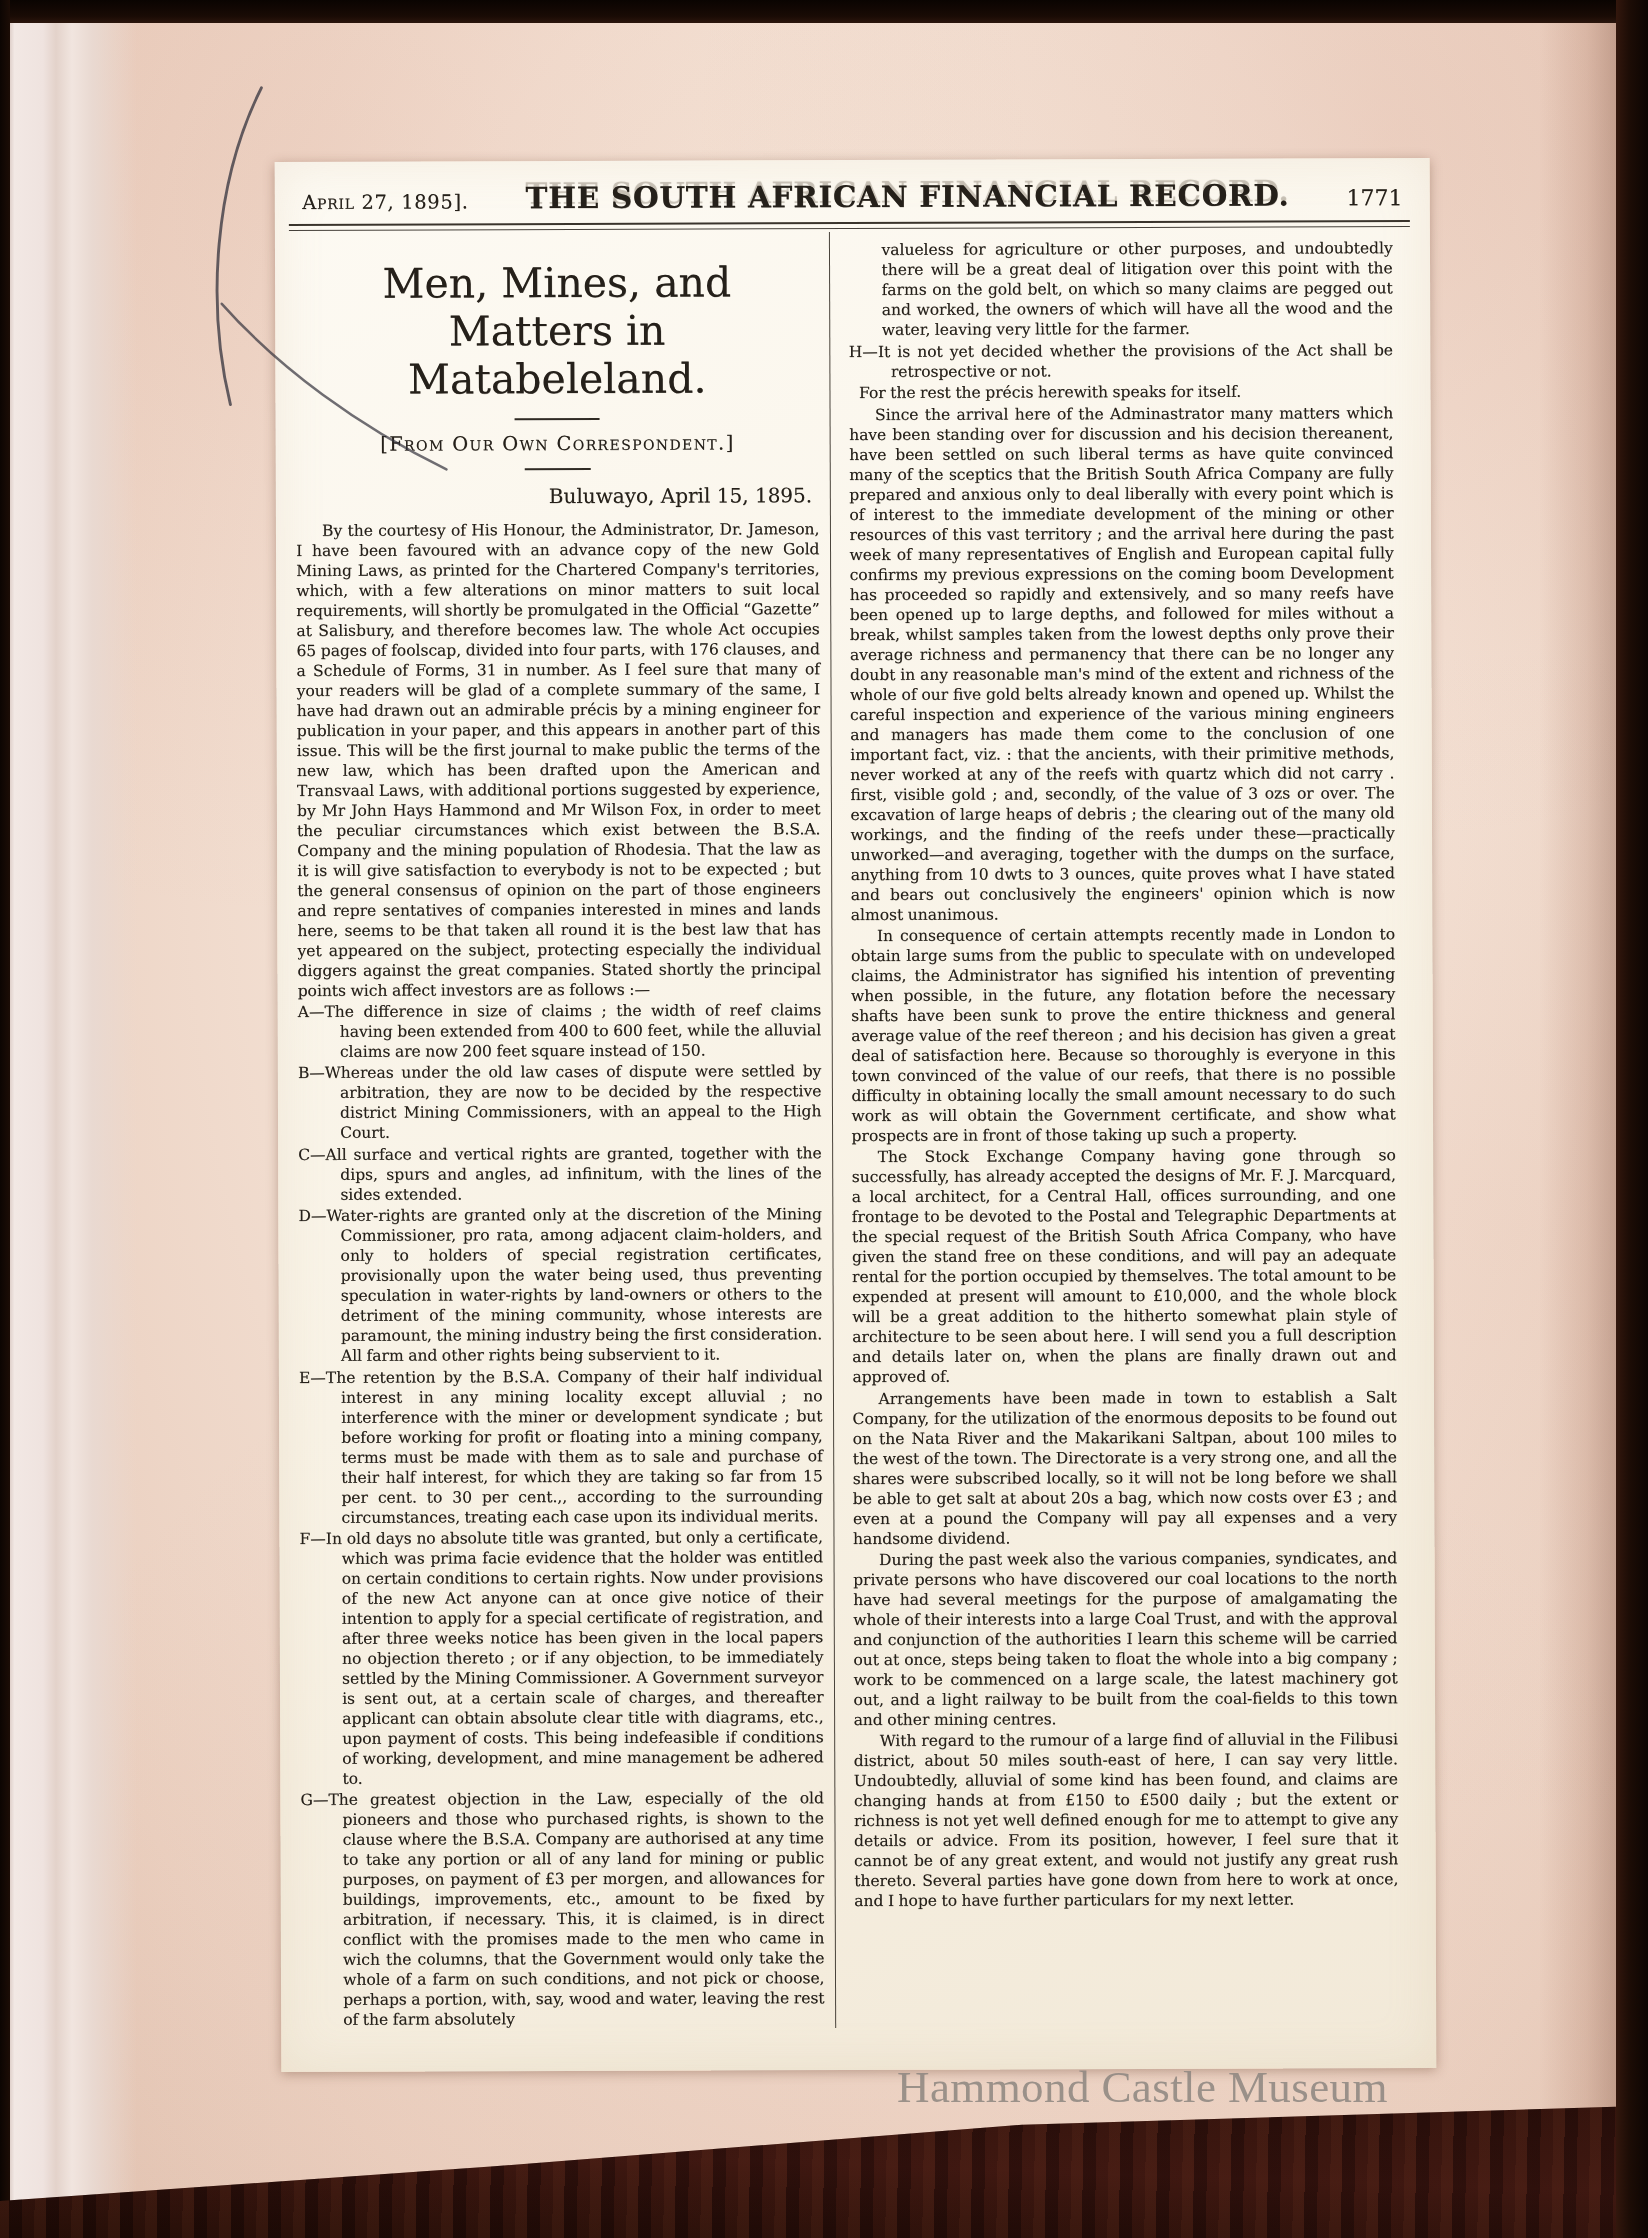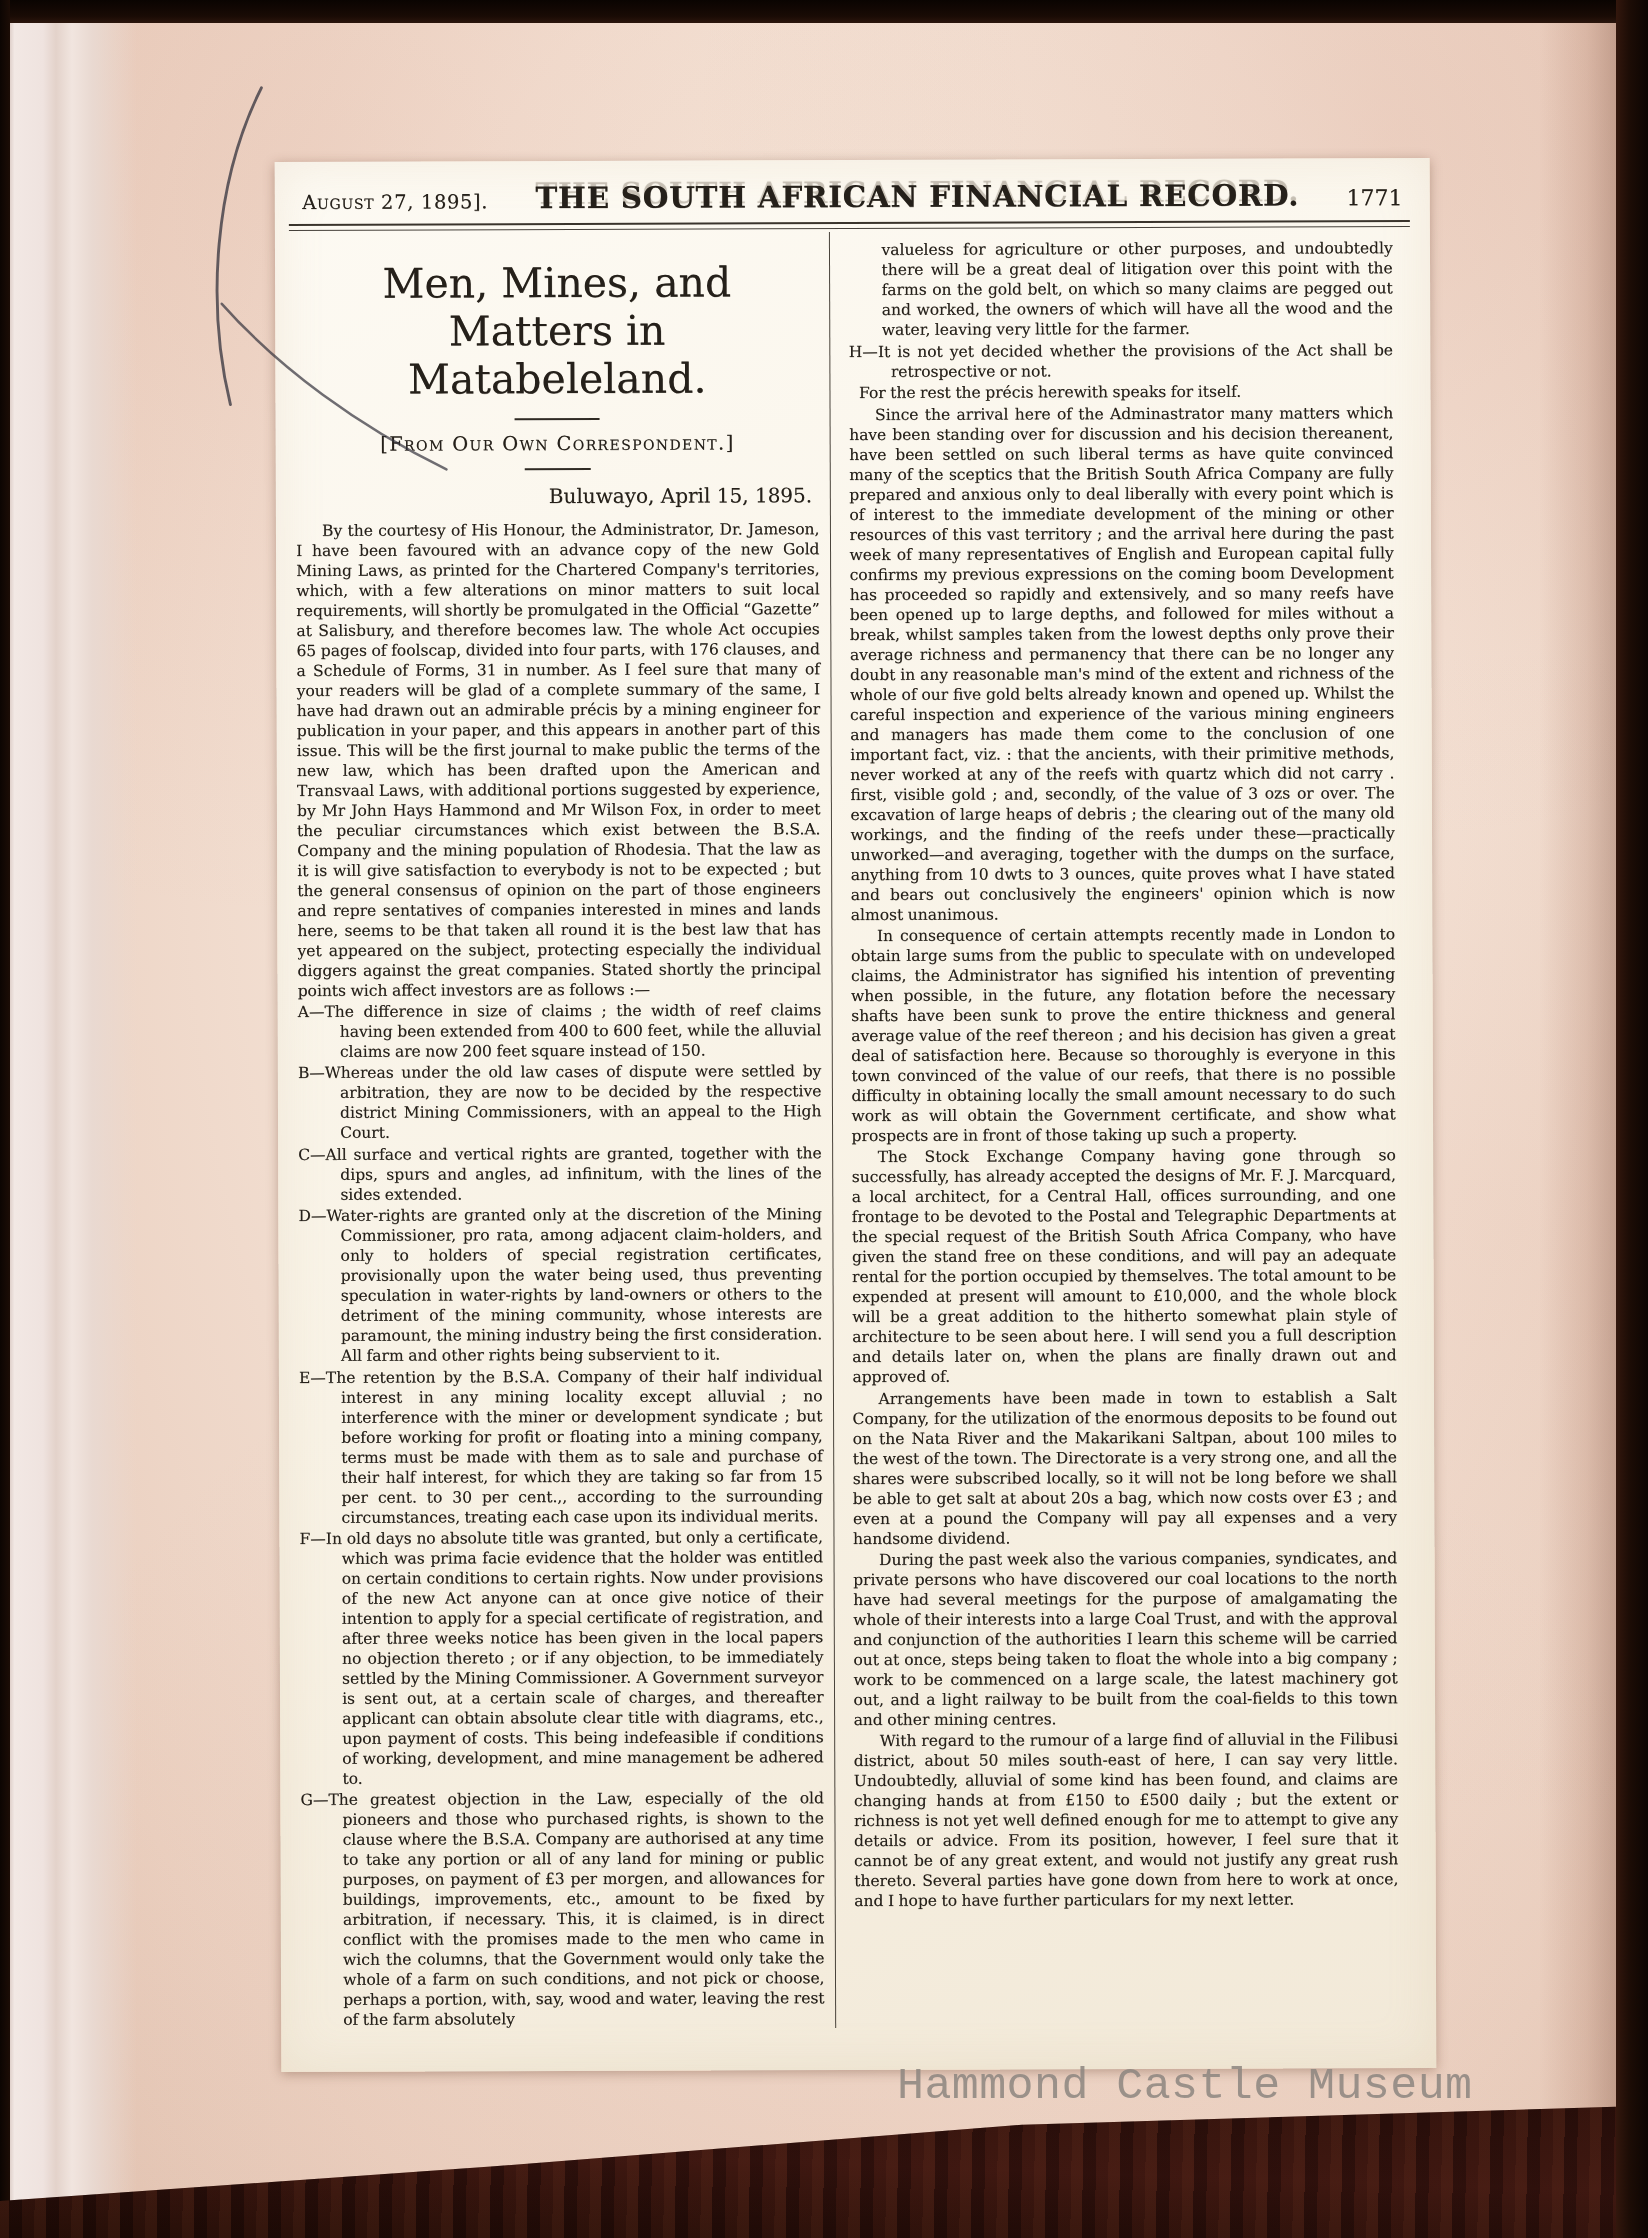--- a/index.html
+++ b/index.html
@@ -79,36 +79,36 @@
   .dateline { text-align:right; font-size:20px; margin:14.4px 7.2px 11.5px 0; }
   .body-text { font-size:15.5px; line-height:20px; text-align:justify; word-spacing:-0.4px; }
   .opening { text-indent:26px; }
   .item { padding-left:42px; text-indent:-42px; margin-top:1.4px; }
   .cont { padding-left:33px; }
   .note { text-indent:10px; margin-top:1.4px; }
   .para { text-indent:26px; margin-top:1.4px; }
   .pen-mark { position:absolute; left:193px; top:66px; z-index:5; pointer-events:none; }
   .watermark {
     position:absolute; left:897px; top:2061px; z-index:9;
-    font-family:Liberation Mono, monospace;
+    font-family:Liberation Serif, serif;
     font-size:45px; color:#8d8680; opacity:0.85; letter-spacing:0.4px; white-space:nowrap;
   }
 </style>
 </head>
 <body>
 
 <div class="album-page"></div>
 <div class="album-grain"></div>
 <div class="page-right-edge"></div>
 <div class="book-gutter"></div>
 
 <div class="clipping">
 
   <div class="masthead">
-    <span class="masthead-date">August 27, 1895].</span>
+    <span class="masthead-date">April 27, 1895].</span>
     <span class="masthead-title">THE SOUTH AFRICAN FINANCIAL RECORD.</span>
     <span class="masthead-page">1771</span>
   </div>
   <div class="rule-double"></div>
 
   <div class="columns">
 
     <div class="col-left">
       <div class="headline">
         <div>Men, Mines, and Matters in</div>

